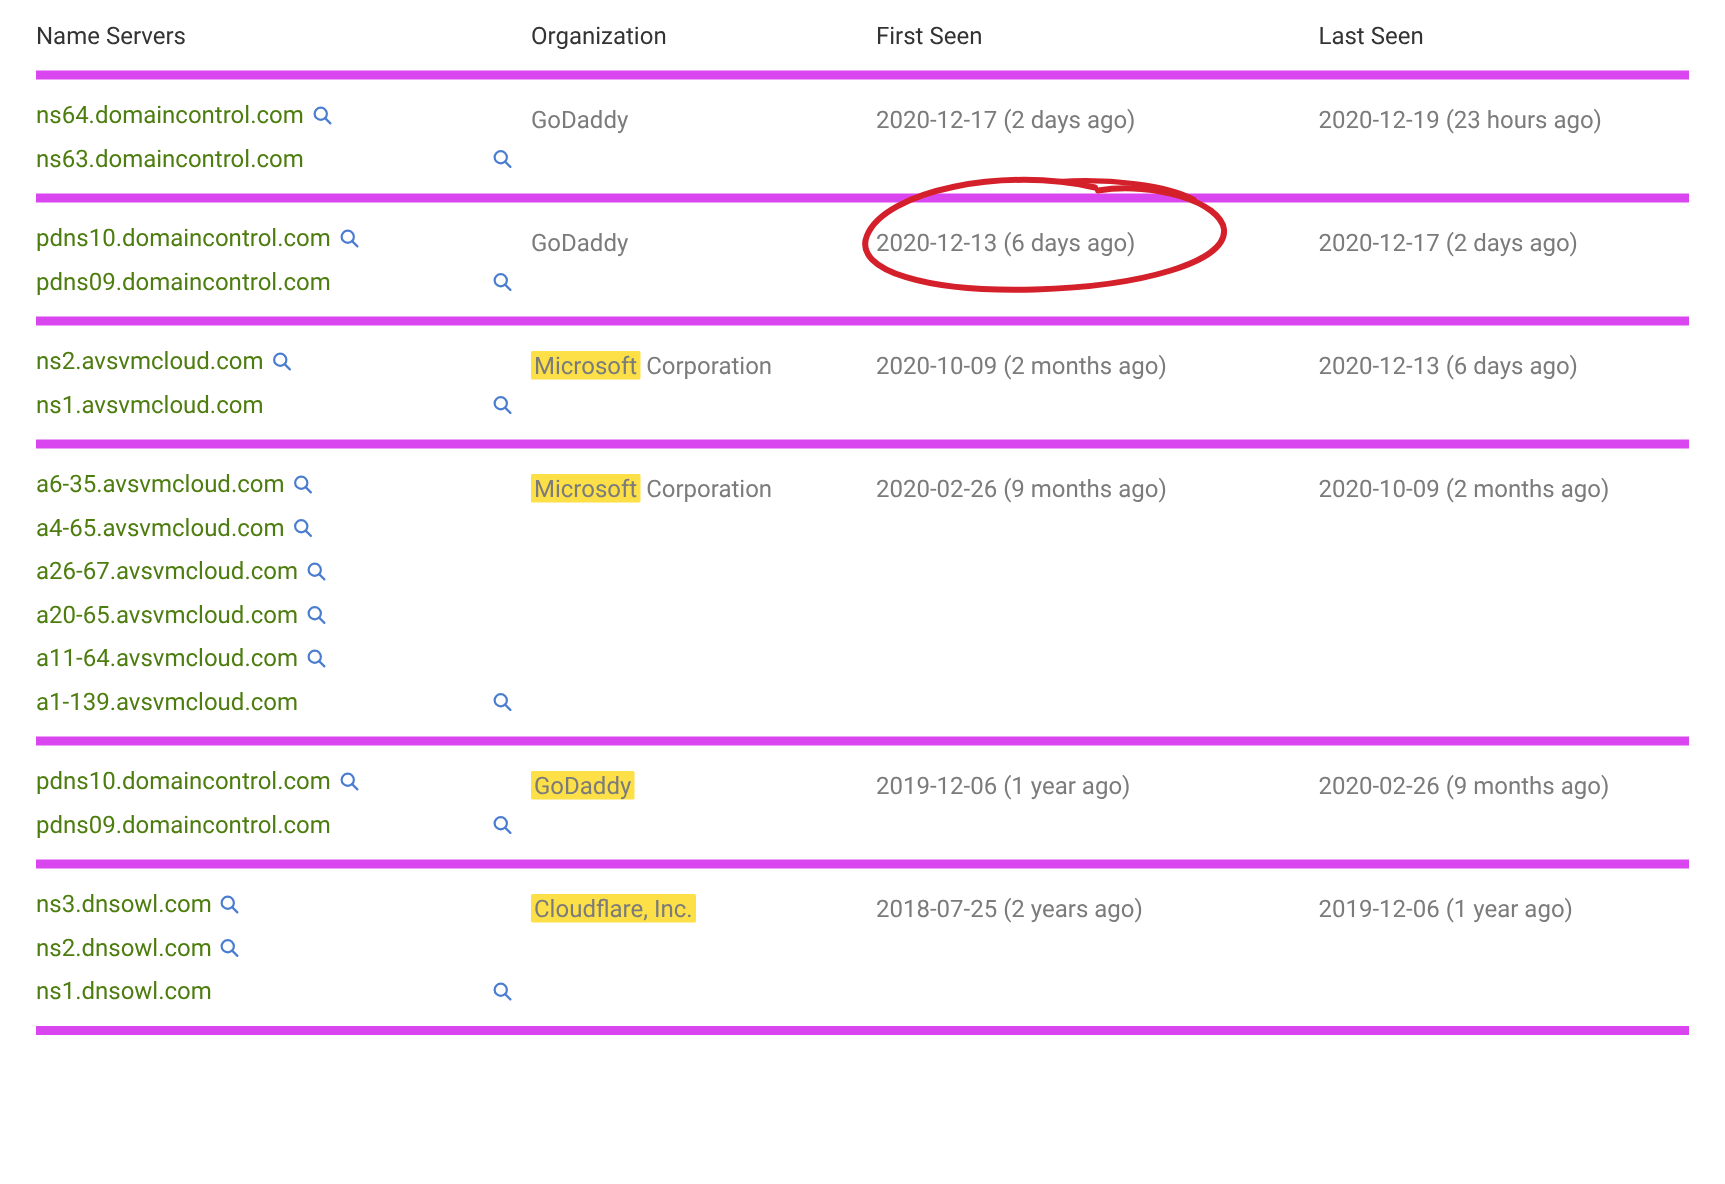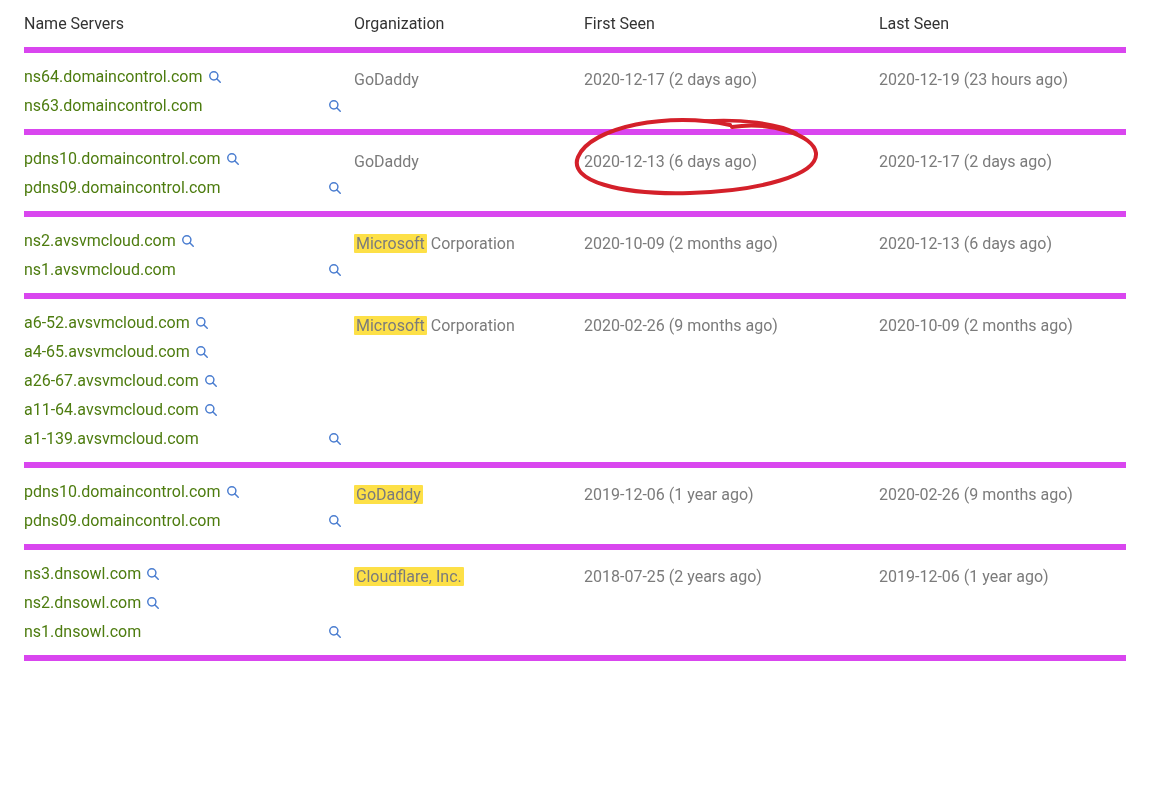--- a/index.html
+++ b/index.html
@@ -166,39 +166,48 @@
         <div class="col fs">
           <div class="fs-text">2020-10-09 (2 months ago)</div>
         </div>
         <div class="col ls">
           <div class="ls-text">2020-12-13 (6 days ago)</div>
         </div>
       </div>
       <div class="row">
         <div class="col ns">
           <div class="ns-line">
-            <span>a6-52.avsvmcloud.com</span>
+            <span>a6-35.avsvmcloud.com</span>
             <span class="search-icon">
               <svg width="14" height="14" viewBox="0 0 24 24" fill="none" stroke="currentColor" stroke-width="2.5" stroke-linecap="round">
     <circle cx="10" cy="10" r="7"></circle>
     <line x1="21" y1="21" x2="15" y2="15"></line>
   </svg>
             </span>
           </div>
           <div class="ns-line">
             <span>a4-65.avsvmcloud.com</span>
             <span class="search-icon">
               <svg width="14" height="14" viewBox="0 0 24 24" fill="none" stroke="currentColor" stroke-width="2.5" stroke-linecap="round">
     <circle cx="10" cy="10" r="7"></circle>
     <line x1="21" y1="21" x2="15" y2="15"></line>
   </svg>
             </span>
           </div>
           <div class="ns-line">
             <span>a26-67.avsvmcloud.com</span>
+            <span class="search-icon">
+              <svg width="14" height="14" viewBox="0 0 24 24" fill="none" stroke="currentColor" stroke-width="2.5" stroke-linecap="round">
+    <circle cx="10" cy="10" r="7"></circle>
+    <line x1="21" y1="21" x2="15" y2="15"></line>
+  </svg>
+            </span>
+          </div>
+          <div class="ns-line">
+            <span>a20-65.avsvmcloud.com</span>
             <span class="search-icon">
               <svg width="14" height="14" viewBox="0 0 24 24" fill="none" stroke="currentColor" stroke-width="2.5" stroke-linecap="round">
     <circle cx="10" cy="10" r="7"></circle>
     <line x1="21" y1="21" x2="15" y2="15"></line>
   </svg>
             </span>
           </div>
           <div class="ns-line">
             <span>a11-64.avsvmcloud.com</span>
             <span class="search-icon">

